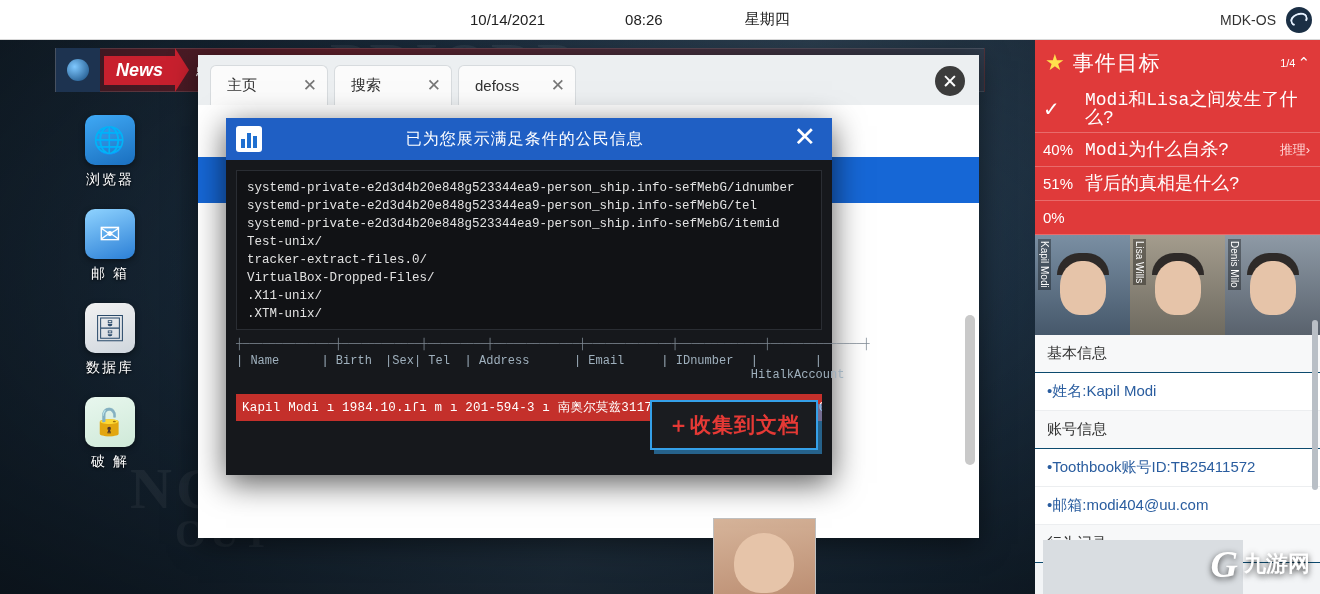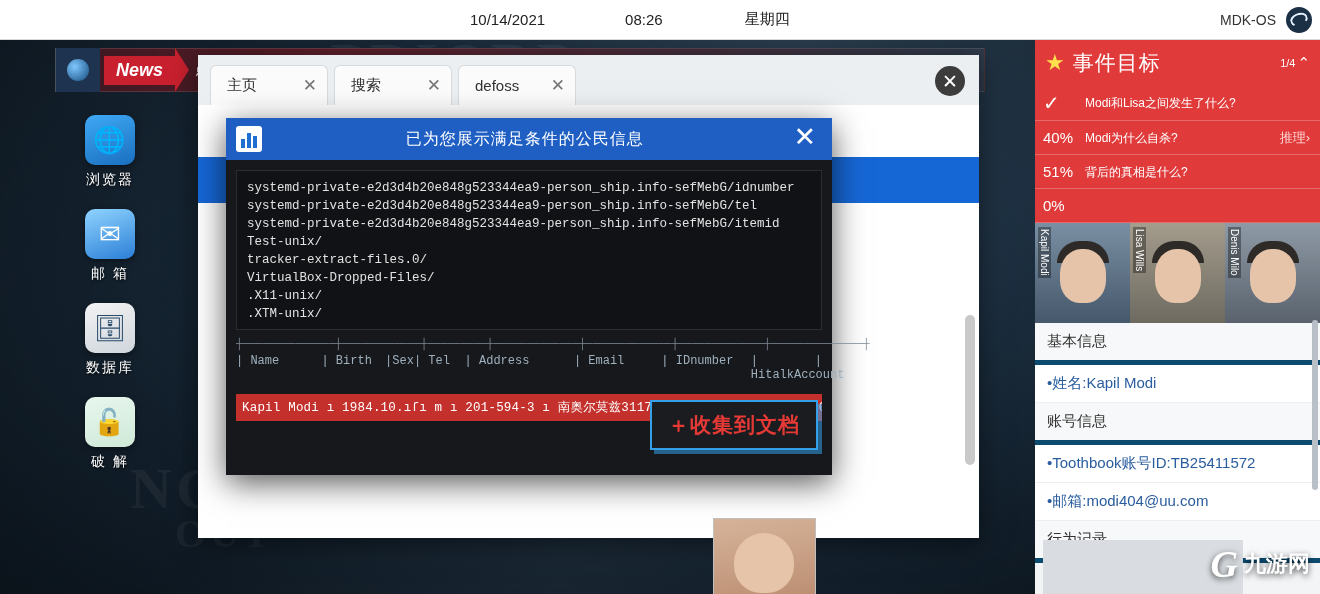--- a/index.html
+++ b/index.html
@@ -227,21 +227,21 @@
   #rp-head .rp-chevron { font-size: 15px; }
 
   .quest-list { background: #e03a3a; }
   .quest {
     display: flex; align-items: center; padding: 5px 10px 5px 8px;
     border-bottom: 1px solid rgba(255,255,255,0.25);
     min-height: 34px;
   }
   .quest .mark { width: 42px; font-size: 15px; color: #fff; flex: 0 0 42px; }
   .quest .mark.check { color: #fff; font-size: 20px; }
-  .quest .qtext { flex: 1; font-size: 12px; color: #fff; line-height: 18px; }
+  .quest .qtext { flex: 1; font-size: 18px; color: #fff; line-height: 18px; font-family: Liberation Mono, monospace; }
   .quest .qlink { font-size: 13px; color: #ffd7d7; white-space: nowrap; }
 
   #portraits {
     height: 100px; position: relative; background: #5b6c7c; overflow: hidden;
     display: flex;
   }
   .portrait { flex: 1; position: relative; }
   .p1 { background: linear-gradient(180deg,#7a8fa3,#46586b); }
   .p2 { background: linear-gradient(180deg,#a49c8d,#6e6a60); }
   .p3 { background: linear-gradient(180deg,#8e9aa6,#59626d); }
@@ -256,21 +256,21 @@
   }
   .p-tag {
     position: absolute; left: 3px; top: 4px;
     writing-mode: vertical-rl;
     font-size: 10px; color: #fff; background: rgba(0,0,0,0.35);
     padding: 2px 1px;
   }
 
   .sec-title {
     background: #f7f8f9; color: #333; font-size: 15px;
-    padding: 9px 12px; border-bottom: 5px solid #0c4a6e;
+    padding: 9px 12px; border-bottom: 1px solid #0c4a6e;
   }
   .info-line {
     background: #fff; color: #2a5d9f; font-size: 15px;
     padding: 9px 12px; border-bottom: 1px solid #eceef0;
   }
   #rp-scroll {
     position: absolute; right: 2px; top: 280px; width: 6px; height: 170px;
     background: #b9bfc6; border-radius: 3px;
   }
   #rp-bottom-card {

